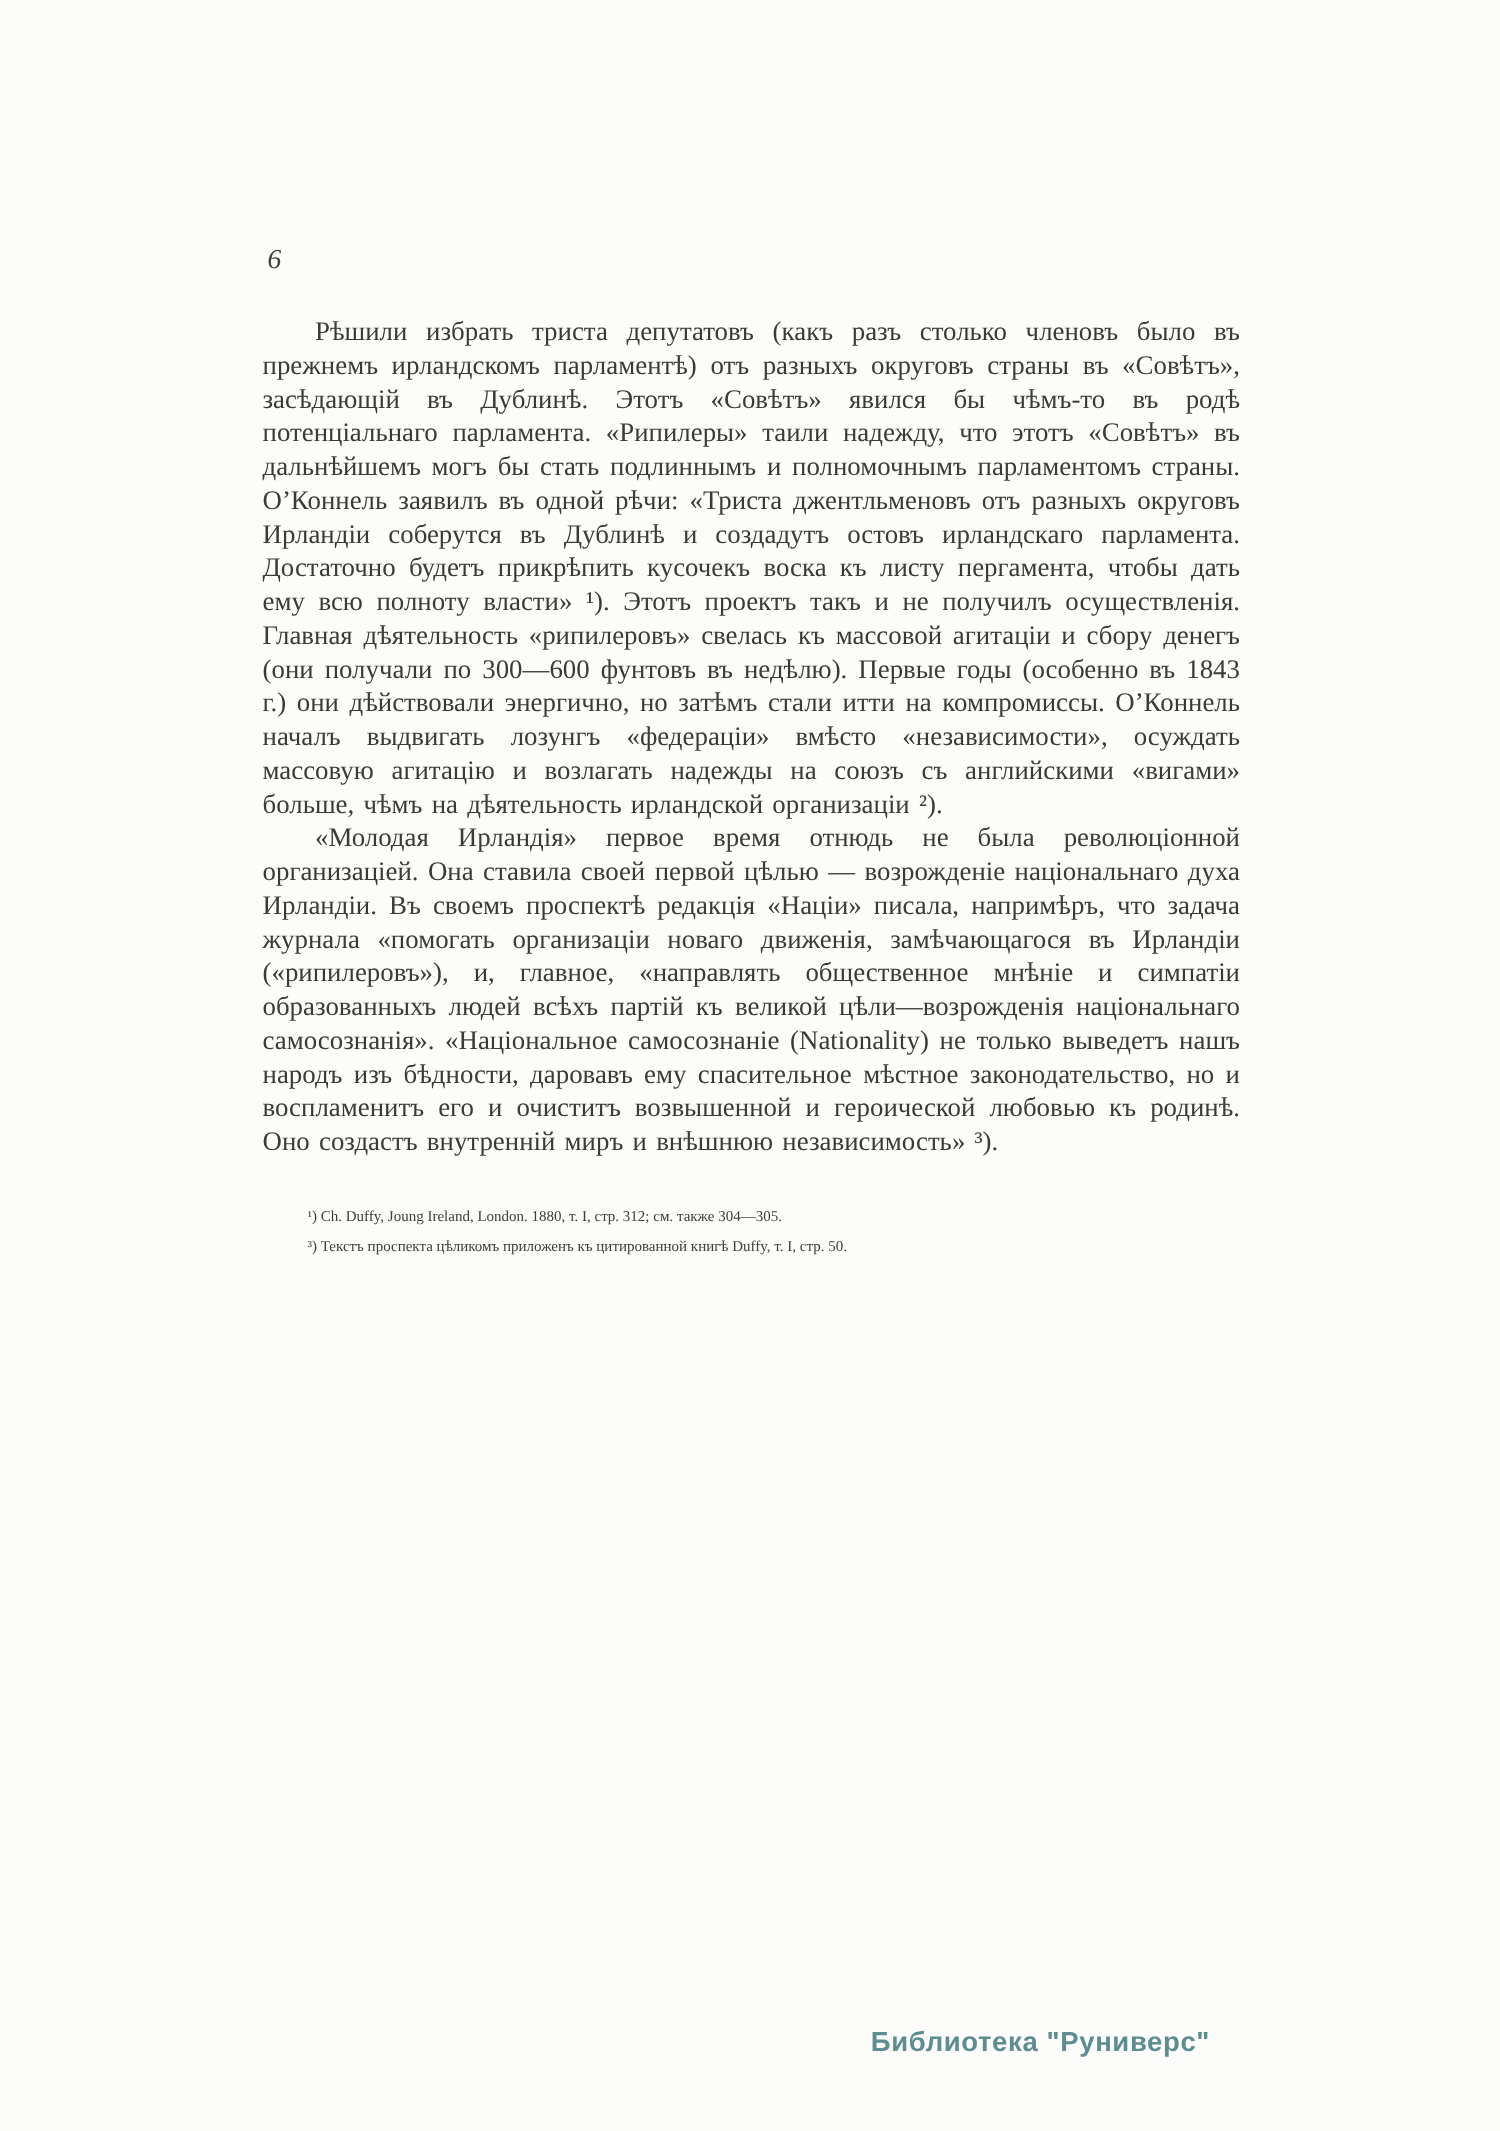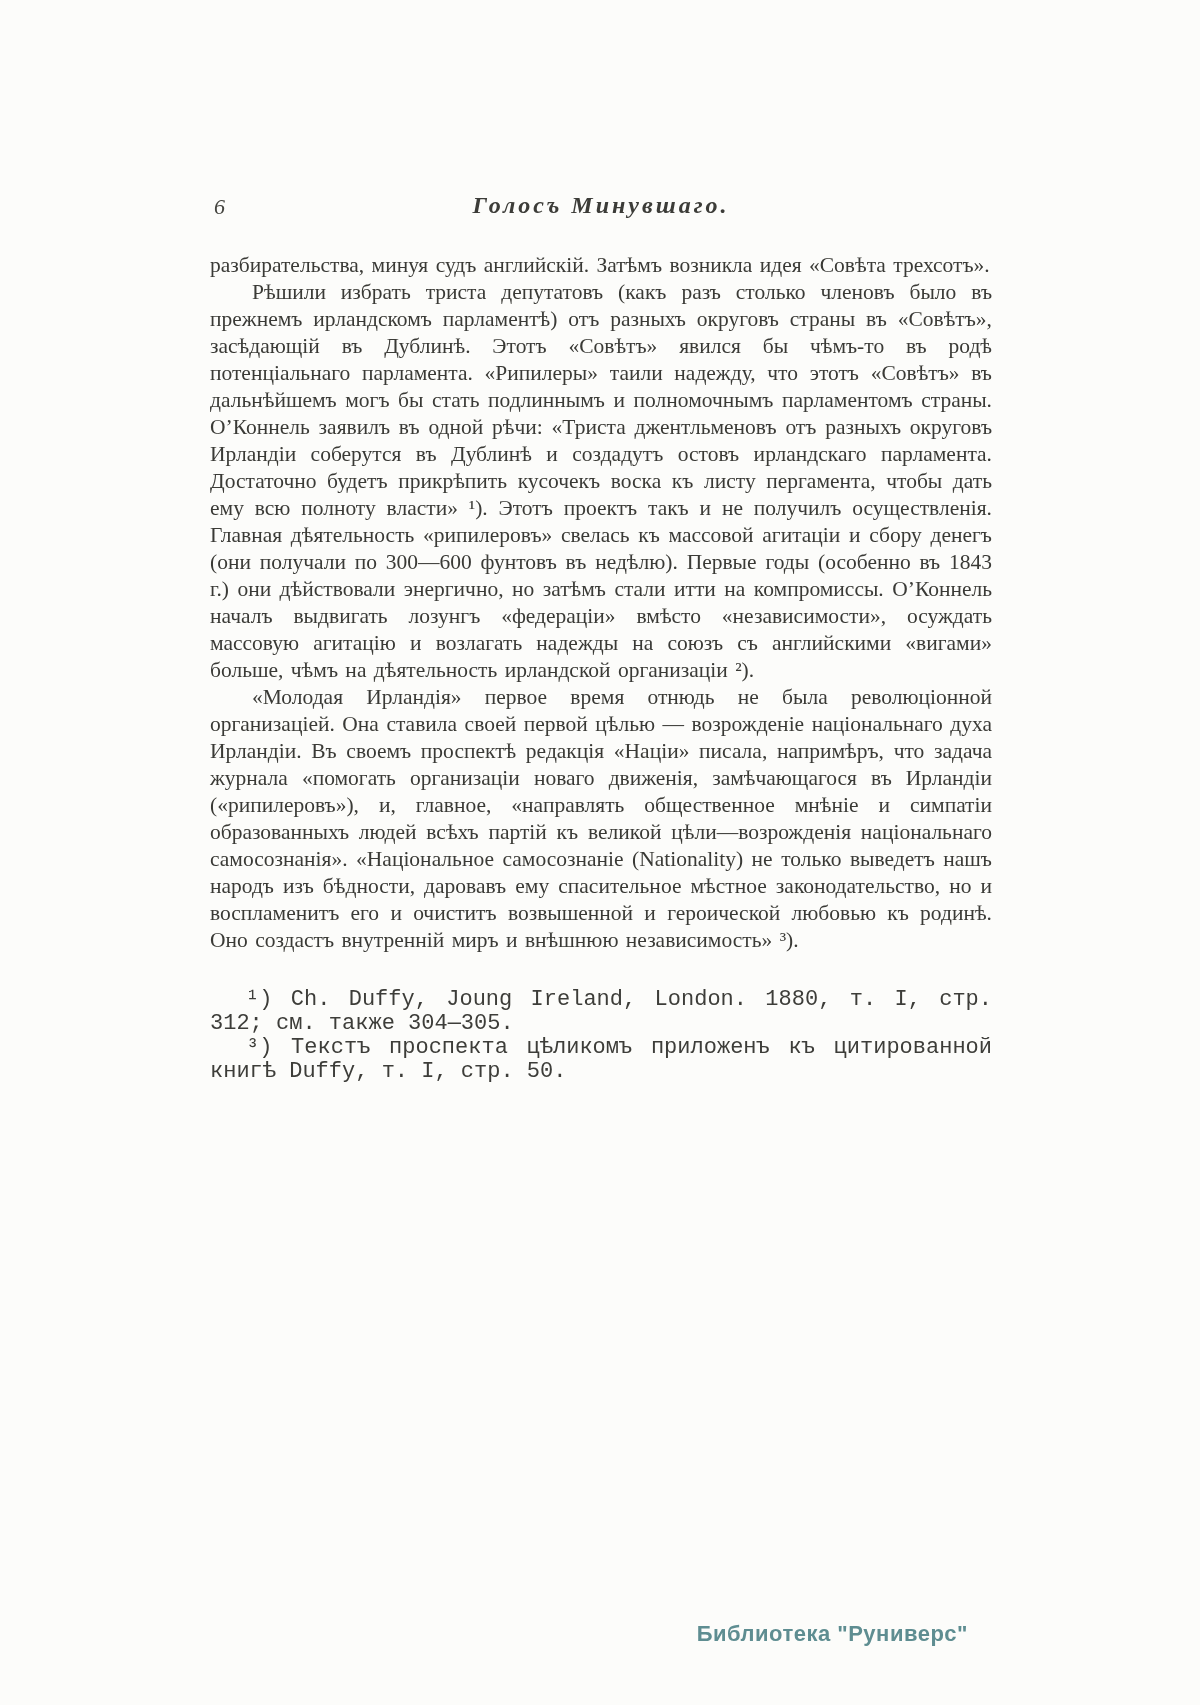--- a/index.html
+++ b/index.html
@@ -57,51 +57,48 @@
     color: #3a3a36;
   }
   .body-text p.no-indent {
     text-indent: 0;
   }
   .footnotes {
     margin-top: 34px;
   }
   .footnotes p {
     margin: 0;
-    font-size: 22px;
+    font-size: 12px;
     line-height: 24px;
     text-align: justify;
     text-indent: 36px;
     color: #3d3d39;
-    font-family: Liberation Mono, monospace;
   }
   .watermark {
     position: absolute;
     right: 232px;
     bottom: 58px;
     font-family: "Liberation Sans", "DejaVu Sans", sans-serif;
     font-weight: bold;
     font-size: 22px;
     color: #5e8d91;
     letter-spacing: 0.5px;
   }
 </style>
 </head>
 <body>
 
 <div class="page">
   <div class="content">
 
     <div class="header-row">
       <span class="page-number">6</span>
-      <span class="running-title">Голосъ  Минувшаго.</span>
     </div>
 
     <div class="body-text">
-      <p class="no-indent">разбирательства, минуя судъ английскій. Затѣмъ возникла идея «Совѣта трехсотъ».</p>
       <p>Рѣшили избрать триста депутатовъ (какъ разъ столько членовъ было въ прежнемъ ирландскомъ парламентѣ) отъ разныхъ округовъ страны въ «Совѣтъ», засѣдающій въ Дублинѣ. Этотъ «Совѣтъ» явился бы чѣмъ-то въ родѣ потенціальнаго парламента. «Рипилеры» таили надежду, что этотъ «Совѣтъ» въ дальнѣйшемъ могъ бы стать подлиннымъ и полномочнымъ парламентомъ страны. О’Коннель заявилъ въ одной рѣчи: «Триста джентльменовъ отъ разныхъ округовъ Ирландіи соберутся въ Дублинѣ и создадутъ остовъ ирландскаго парламента. Достаточно будетъ прикрѣпить кусочекъ воска къ листу пергамента, чтобы дать ему всю полноту власти» ¹). Этотъ проектъ такъ и не получилъ осуществленія. Главная дѣятельность «рипилеровъ» свелась къ массовой агитаціи и сбору денегъ (они получали по 300—600 фунтовъ въ недѣлю). Первые годы (особенно въ 1843 г.) они дѣйствовали энергично, но затѣмъ стали итти на компромиссы. О’Коннель началъ выдвигать лозунгъ «федераціи» вмѣсто «независимости», осуждать массовую агитацію и возлагать надежды на союзъ съ английскими «вигами» больше, чѣмъ на дѣятельность ирландской организаціи ²).</p>
       <p>«Молодая Ирландія» первое время отнюдь не была революціонной организаціей. Она ставила своей первой цѣлью — возрожденіе національнаго духа Ирландіи. Въ своемъ проспектѣ редакція «Націи» писала, напримѣръ, что задача журнала «помогать организаціи новаго движенія, замѣчающагося въ Ирландіи («рипилеровъ»), и, главное, «направлять общественное мнѣніе и симпатіи образованныхъ людей всѣхъ партій къ великой цѣли—возрожденія національнаго самосознанія». «Національное самосознаніе (Nationality) не только выведетъ нашъ народъ изъ бѣдности, даровавъ ему спасительное мѣстное законодательство, но и воспламенитъ его и очиститъ возвышенной и героической любовью къ родинѣ. Оно создастъ внутренній миръ и внѣшнюю независимость» ³).</p>
     </div>
 
     <div class="footnotes">
       <p>¹) Ch. Duffy, Joung Ireland, London. 1880, т. I, стр. 312; см. также 304—305.</p>
       <p>³) Текстъ проспекта цѣликомъ приложенъ къ цитированной книгѣ Duffy, т. I, стр. 50.</p>
     </div>
 
   </div>

